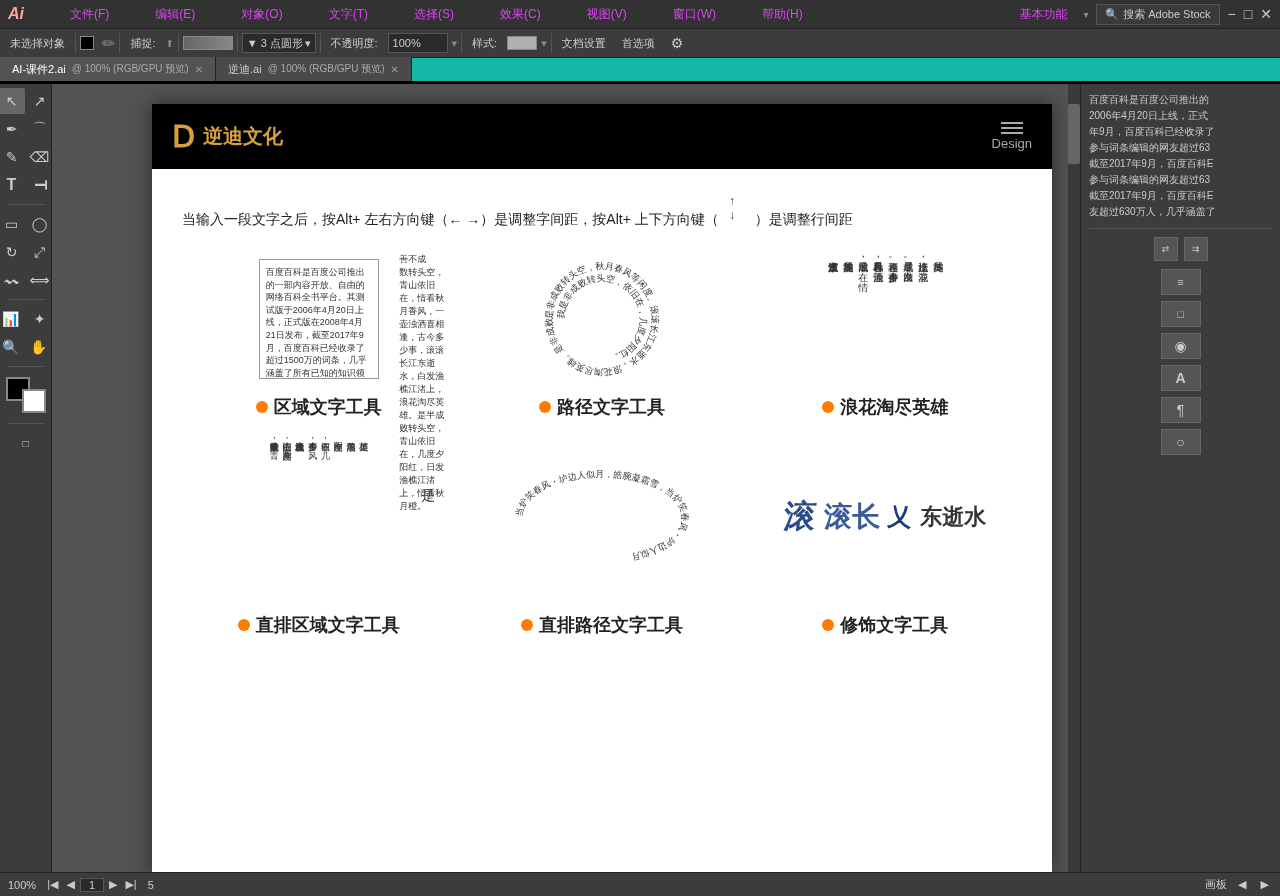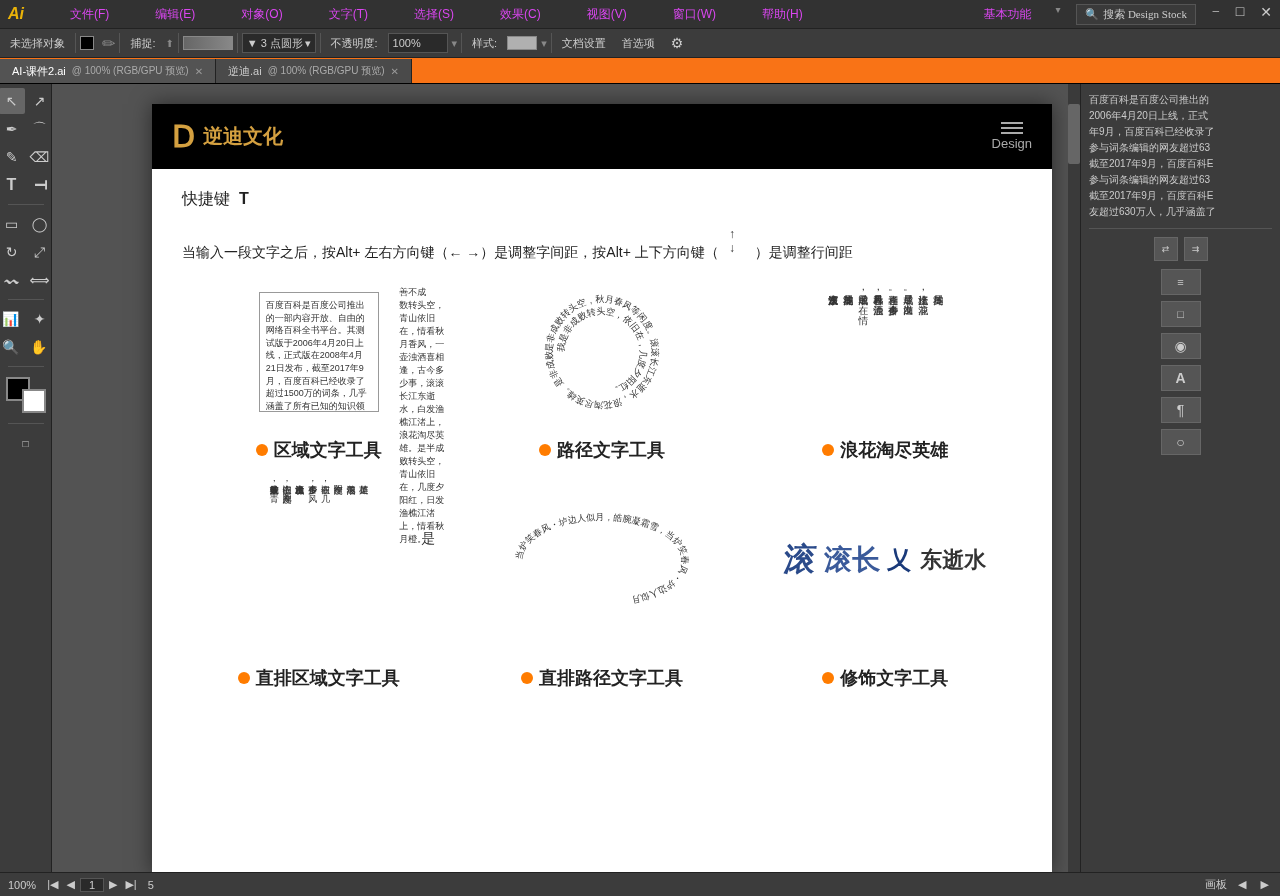--- a/index.html
+++ b/index.html
@@ -17,31 +17,31 @@
     }
     .menu-item {
       color: #d946ef;
       font-size: 12px;
       padding: 2px 8px;
       cursor: pointer;
       white-space: nowrap;
       margin-left: 28px;
     }
     .ai-logo {
-      color: #eab308;
+      color: #fca5a5;
       font-size: 16px;
       font-weight: bold;
       font-style: italic;
       margin-right: 8px;
     }
     .menu-right {
       margin-left: auto;
       display: flex;
-      gap: 16px;
-      font-family: Liberation Serif, serif;
+      align-items: center;
+      gap: 8px;
     }
     .menu-right-btn {
       color: #ccc;
       font-size: 11px;
       padding: 2px 8px;
       border: 1px solid #555;
       background: #3a3a3a;
       cursor: pointer;
       display: flex;
       align-items: center;
@@ -106,24 +106,24 @@
       width: 50px;
       height: 14px;
       background: linear-gradient(to right, #666, #888);
       border: 1px solid #888;
     }
 
     
     #tab-bar {
       width: 100%;
       height: 26px;
-      background: #f97316;
+      background: #14b8a6;
       display: flex;
       align-items: flex-end;
-      border-bottom: 1px solid #000000;
+      border-bottom: 3px solid #000000;
     }
     .tab {
       height: 24px;
       padding: 0 12px;
       background: #4a4a4a;
       color: #ccc;
       font-size: 11px;
       display: flex;
       align-items: center;
       gap: 6px;
@@ -331,21 +331,21 @@
       font-size: 9px;
       color: #333;
       line-height: 1.4;
       overflow: hidden;
     }
 
     .tool-label {
       display: flex;
       align-items: center;
       gap: 6px;
-      margin-top: 16px;
+      margin-top: 6px;
     }
     .orange-dot {
       width: 12px;
       height: 12px;
       background: #FF7C00;
       border-radius: 50%;
     }
     .tool-label-text {
       font-size: 18px;
       font-weight: bold;
@@ -481,21 +481,21 @@
   <span class="menu-item">选择(S)</span>
   <span class="menu-item">效果(C)</span>
   <span class="menu-item">视图(V)</span>
   <span class="menu-item">窗口(W)</span>
   <span class="menu-item">帮助(H)</span>
   <div class="menu-right">
     <span class="menu-item">基本功能</span>
     <span style="color:#888;font-size:10px;">▾</span>
     <div class="menu-right-btn">
       <span>🔍</span>
-      <span>搜索 Design Stock</span>
+      <span>搜索 Adobe Stock</span>
     </div>
     <span style="color:#ccc;font-size:14px;cursor:pointer;">−</span>
     <span style="color:#ccc;font-size:14px;cursor:pointer;">□</span>
     <span style="color:#ccc;font-size:14px;cursor:pointer;">✕</span>
   </div>
 </div>
 
 <div id="toolbar">
   <span class="toolbar-item">未选择对象</span>
   <div class="toolbar-divider"></div>
@@ -603,24 +603,20 @@
             <div class="hamburger-line"></div>
             <div class="hamburger-line"></div>
           </div>
           <span>Design</span>
         </div>
       </div>
 
       <div class="artboard-content">
 
 
-        <div class="shortcut-line">
-          <span>快捷键</span>&nbsp;
-          <span class="shortcut-key">T</span>
-        </div>
 
 
         <div class="alt-tip">
           当输入一段文字之后，按Alt+ 左右方向键（← →）是调整字间距，按Alt+ 上下方向键（
           <svg width="24" height="40">
             <text x="4" y="16" font-size="12" fill="#333">↑</text>
             <text x="4" y="30" font-size="12" fill="#333">↓</text>
           </svg>
           ）是调整行间距
         </div>

